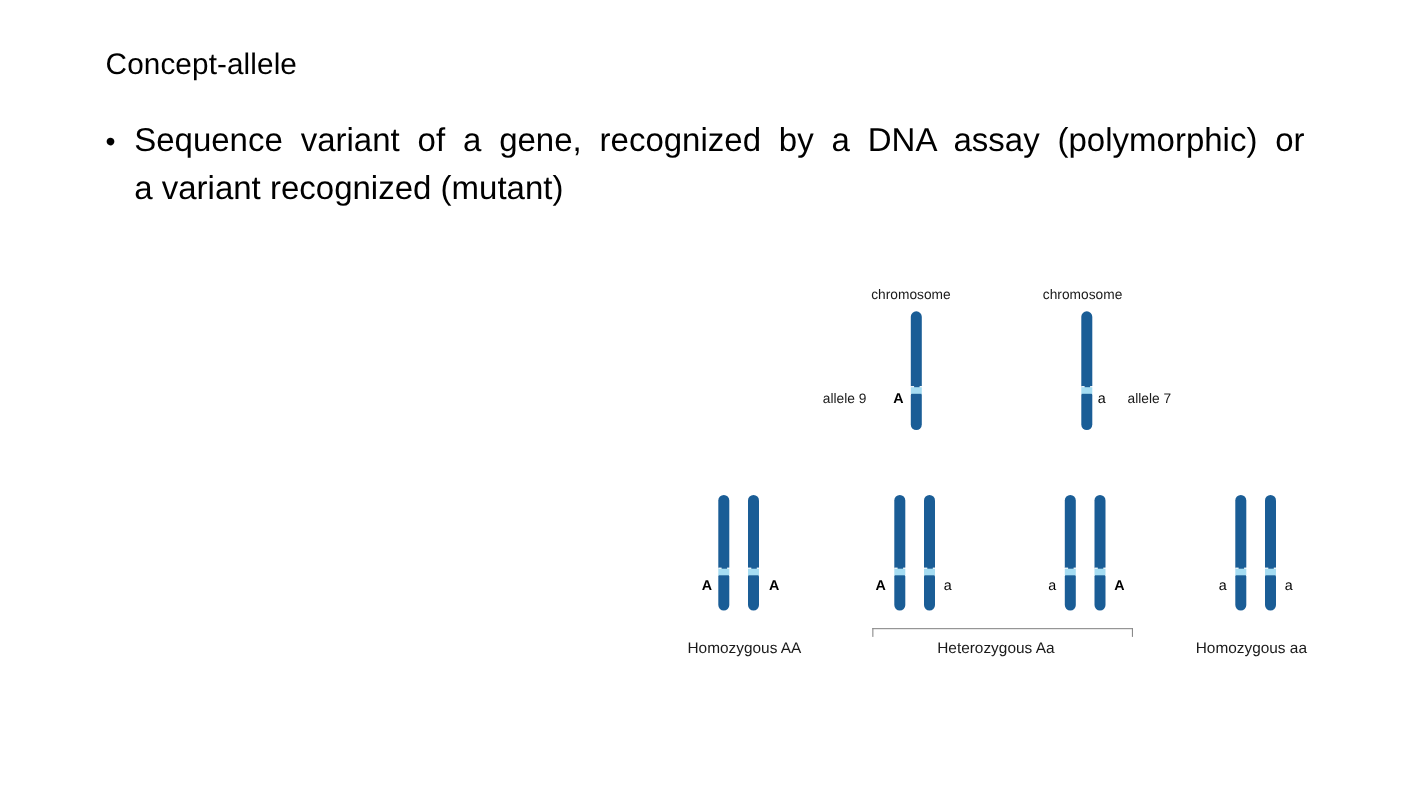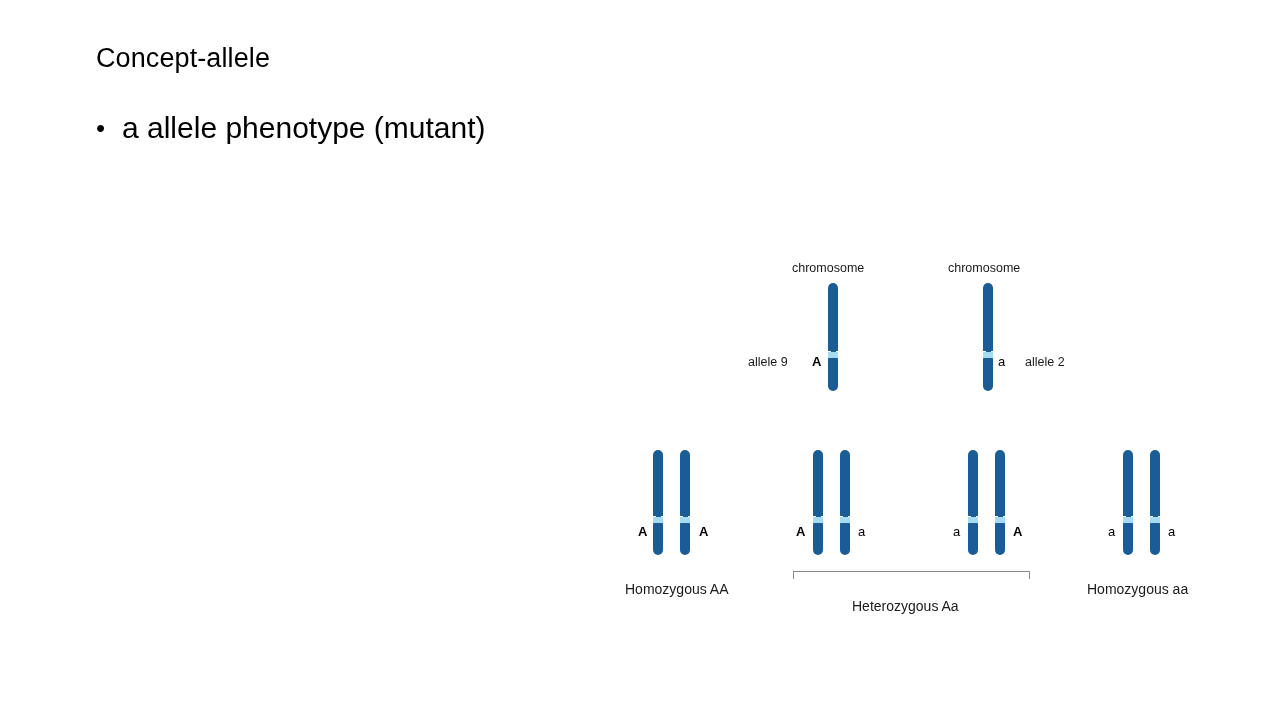--- a/index.html
+++ b/index.html
@@ -151,21 +151,22 @@
 </style>
 </head>
 <body>
 
 <div id="slide-title">Concept-allele</div>
 
 <div id="bullet-list">
   <div class="bullet-row">
     <span class="bullet-dot">•</span>
     <span class="bullet-text">
-      <span class="line2">a allele phenotype (mutant)</span>
+      <span class="line1">Sequence variant of a gene, recognized by a DNA assay (polymorphic) or</span>
+      <span class="line2">a variant recognized (mutant)</span>
     </span>
   </div>
 </div>
 
 <div id="figure">
 
   <div class="fig-label" style="left:192px; top:16px;">chromosome</div>
 
   <div class="fig-label" style="left:348px; top:16px;">chromosome</div>
 
@@ -183,21 +184,21 @@
 
   <div class="chrom" style="left:383px; top:38px; height:108px;">
     <div class="arm top" style="height:70px;"></div>
     <div class="notch-l" style="top:68px;"></div>
     <div class="notch-r" style="top:68px;"></div>
     <div class="arm bottom" style="height:34px;"></div>
     <div class="band" style="top:69px;"></div>
   </div>
 
   <div class="allele-letter" style="left:398px; top:110px;">a</div>
-  <div class="fig-label" style="left:425px; top:110px;">allele 2</div>
+  <div class="fig-label" style="left:425px; top:110px;">allele 7</div>
 
   <div class="chrom" style="left:53px; top:205px; height:105px;">
     <div class="arm top" style="height:68px;"></div>
     <div class="notch-l" style="top:66px;"></div>
     <div class="notch-r" style="top:66px;"></div>
     <div class="arm bottom" style="height:33px;"></div>
     <div class="band" style="top:67px;"></div>
   </div>
   <div class="chrom" style="left:80px; top:205px; height:105px;">
     <div class="arm top" style="height:68px;"></div>
@@ -256,15 +257,15 @@
     <div class="notch-l" style="top:66px;"></div>
     <div class="notch-r" style="top:66px;"></div>
     <div class="arm bottom" style="height:33px;"></div>
     <div class="band" style="top:67px;"></div>
   </div>
   <div class="allele-letter" style="left:508px; top:280px;">a</div>
   <div class="allele-letter" style="left:568px; top:280px;">a</div>
   <div class="fig-label big" style="left:487px; top:337px;">Homozygous aa</div>
 
   <div id="het-bracket" style="left:193px; top:326px; width:235px;"></div>
-  <div class="fig-label big" style="left:252px; top:354px;">Heterozygous Aa</div>
+  <div class="fig-label big" style="left:252px; top:337px;">Heterozygous Aa</div>
 
 </div>
 
 </body></html>

